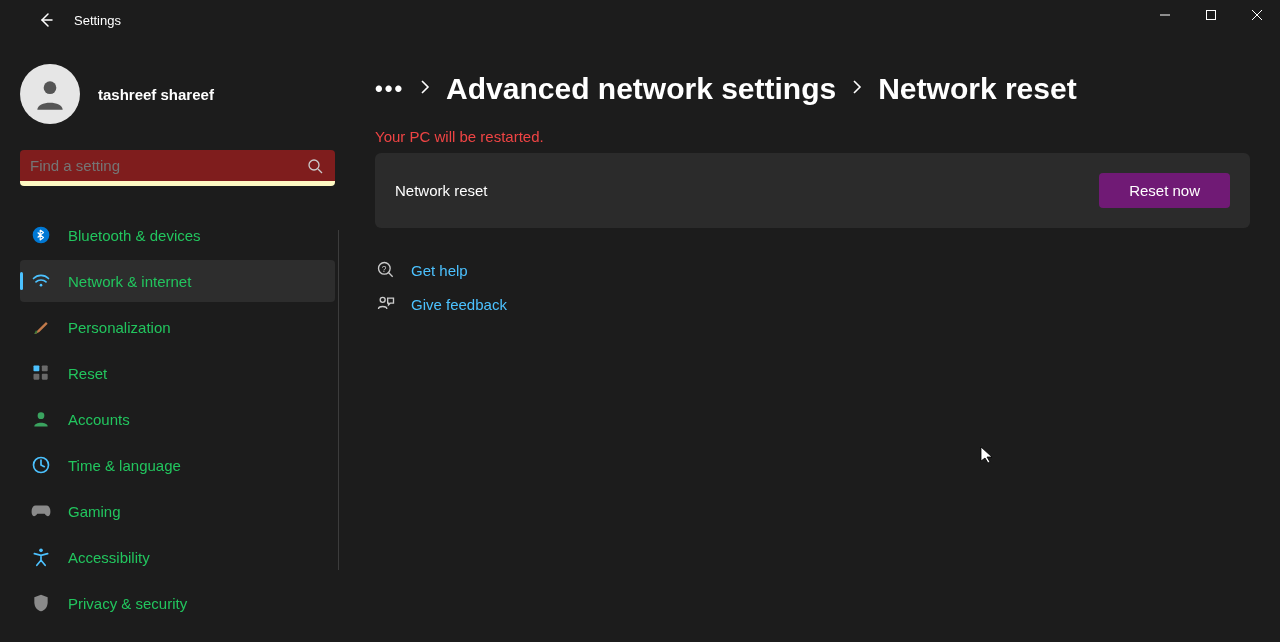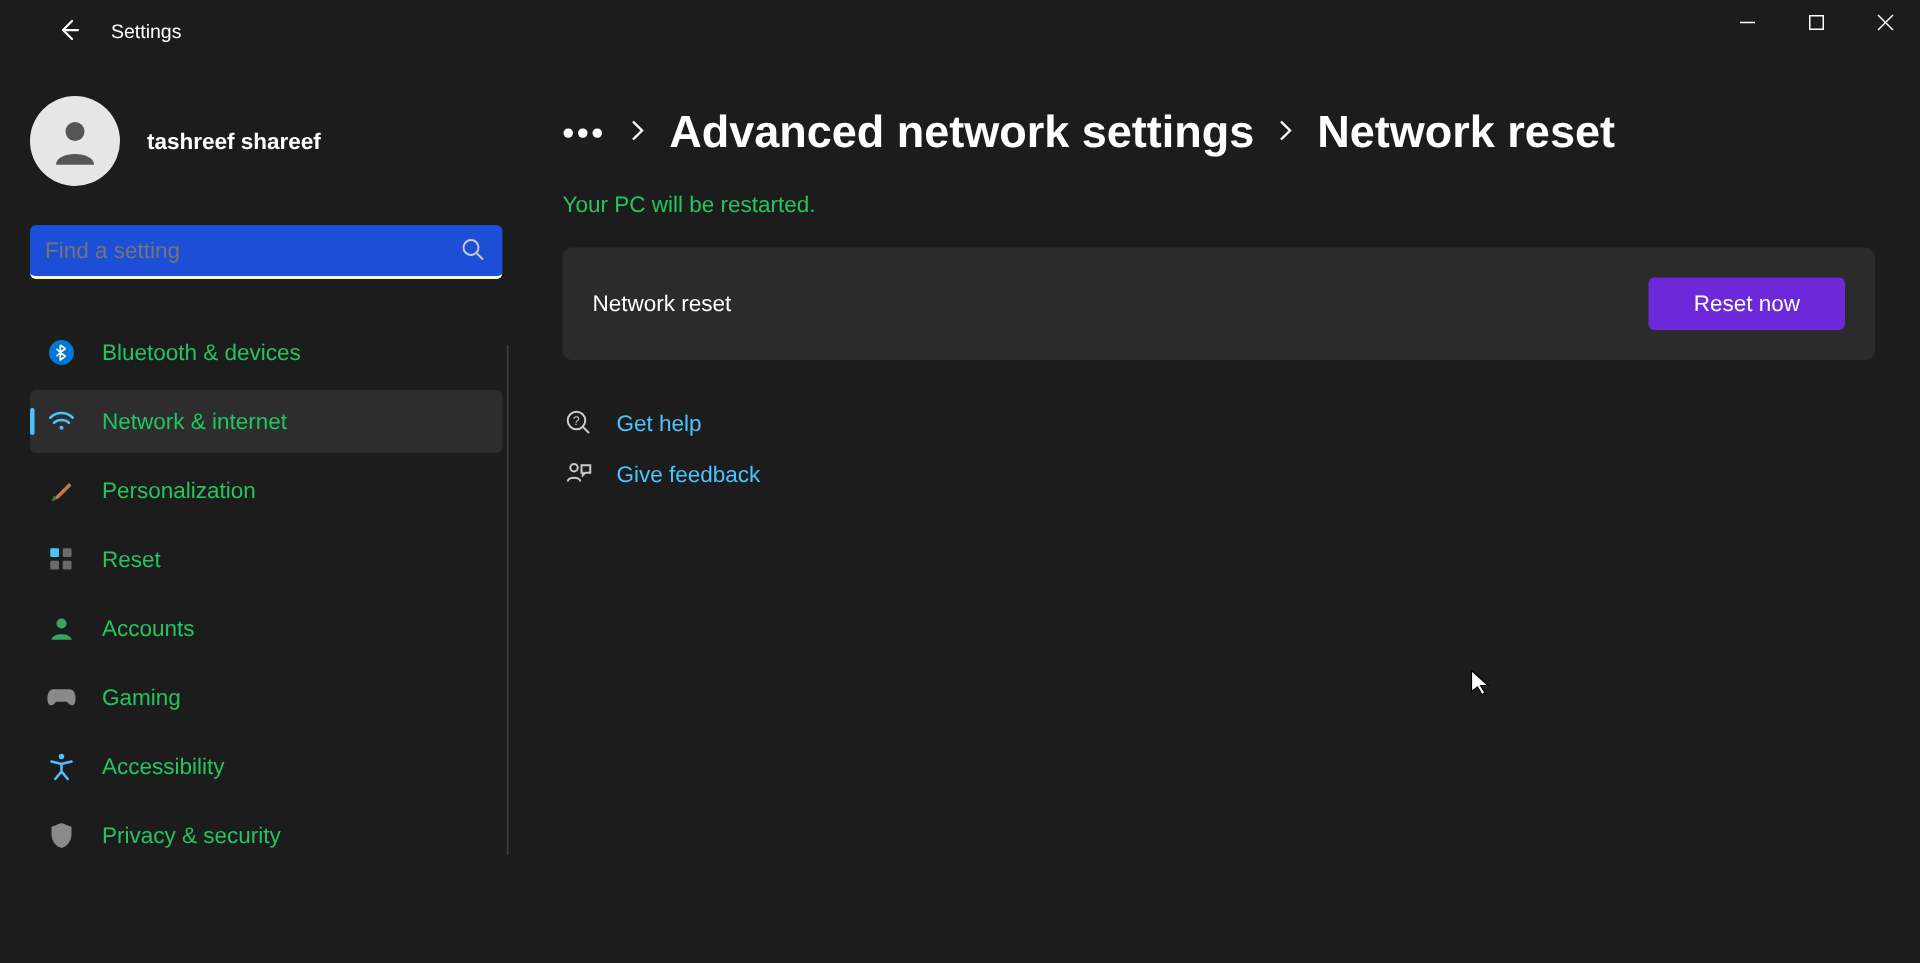--- a/index.html
+++ b/index.html
@@ -47,23 +47,23 @@
     background: #e6e6e6;
     display: flex; align-items: center; justify-content: center;
     margin-right: 18px;
   }
   .avatar svg { fill: #555; }
   .user-name { font-size: 15px; font-weight: 600; }
   .search-box {
     position: relative;
     width: 315px;
     height: 36px;
-    background: #1d4ed8;
+    background: #7f1d1d;
     border: none;
-    border-bottom: 2px solid #fef9c3;
+    border-bottom: 5px solid #fef9c3;
     border-radius: 4px;
     margin-bottom: 28px;
   }
   .search-input {
     width: 100%; height: 100%;
     background: transparent; border: none;
     color: #ccc;
     padding-left: 10px;
     font-size: 15px;
     outline: none;
@@ -99,31 +99,31 @@
   .divider-right {
     position:absolute; left:338px; top:230px; width:1px; height:340px; background:#3c3c3c;
   }
   .main { flex: 1; padding: 32px 30px 0 40px; }
   .breadcrumb { display: flex; align-items: center; gap: 16px; margin-bottom: 22px; }
   .ellipsis { font-size: 22px; letter-spacing: 2px; cursor:pointer; color:#fff; font-weight:700;}
   .chev { font-size:16px; color:#fff;}
   .bc-link { font-size: 30px; color:#fff; cursor:pointer;font-weight:bold; }
   .bc-current { font-size: 30px; font-weight: 700; color:#fff; }
   .desc { font-size: 15px; color: #d0d0d0; line-height: 1.45; margin-bottom: 22px; max-width: 870px;}
-  .restart-note { font-size: 15px; color:#22c55e; margin-bottom: 20px;}
+  .restart-note { font-size: 15px; color:#ef4444; margin-bottom: 8px;}
   .card {
     background: #2b2b2b;
     border-radius: 6px;
     padding: 20px 20px;
     display:flex; align-items:center; justify-content:space-between;
     width: 875px;
   }
   .card-label { font-size: 15px; color:#fff;}
   .reset-btn {
-    background: #6d28d9;
+    background: #701a75;
     border: none;
     color: #fff;
     font-size: 15px;
     padding: 9px 30px;
     border-radius: 4px;
     cursor: pointer;
   }
   .links { margin-top: 32px; display:flex; flex-direction:column; gap:14px;}
   .link-row { display:flex; align-items:center; gap:14px; cursor:pointer;}
   .link-icon { width:22px; display:flex; align-items:center; justify-content:center;}
@@ -225,20 +225,29 @@
         <div class="nav-icon">
             <svg width="20" height="20" viewBox="0 0 24 24">
               <circle cx="12" cy="8" r="4" fill="#3aa35f"></circle>
               <path d="M4 21 C4 15 20 15 20 21 Z" fill="#3aa35f"></path>
             </svg>
           </div>
         <div class="nav-label">Accounts</div>
       </div>
       <div class="nav-item">
         <div class="nav-icon">
+            <svg width="20" height="20" viewBox="0 0 24 24">
+              <circle cx="12" cy="12" r="9" fill="none" stroke="#4cc2ff" stroke-width="2"></circle>
+              <path d="M12 6 V12 L16 14" stroke="#4cc2ff" stroke-width="2" fill="none" stroke-linecap="round"></path>
+            </svg>
+          </div>
+        <div class="nav-label">Time &amp; language</div>
+      </div>
+      <div class="nav-item">
+        <div class="nav-icon">
             <svg width="22" height="18" viewBox="0 0 24 16">
               <path d="M6 2 H18 C21 2 23 6 22 11 C21 15 18 14 16 11 H8 C6 14 3 15 2 11 C1 6 3 2 6 2 Z" fill="#8a8a8a"></path>
             </svg>
           </div>
         <div class="nav-label">Gaming</div>
       </div>
       <div class="nav-item">
         <div class="nav-icon">
             <svg width="20" height="20" viewBox="0 0 24 24">
               <circle cx="12" cy="4" r="2.2" fill="#4cc2ff"></circle>

